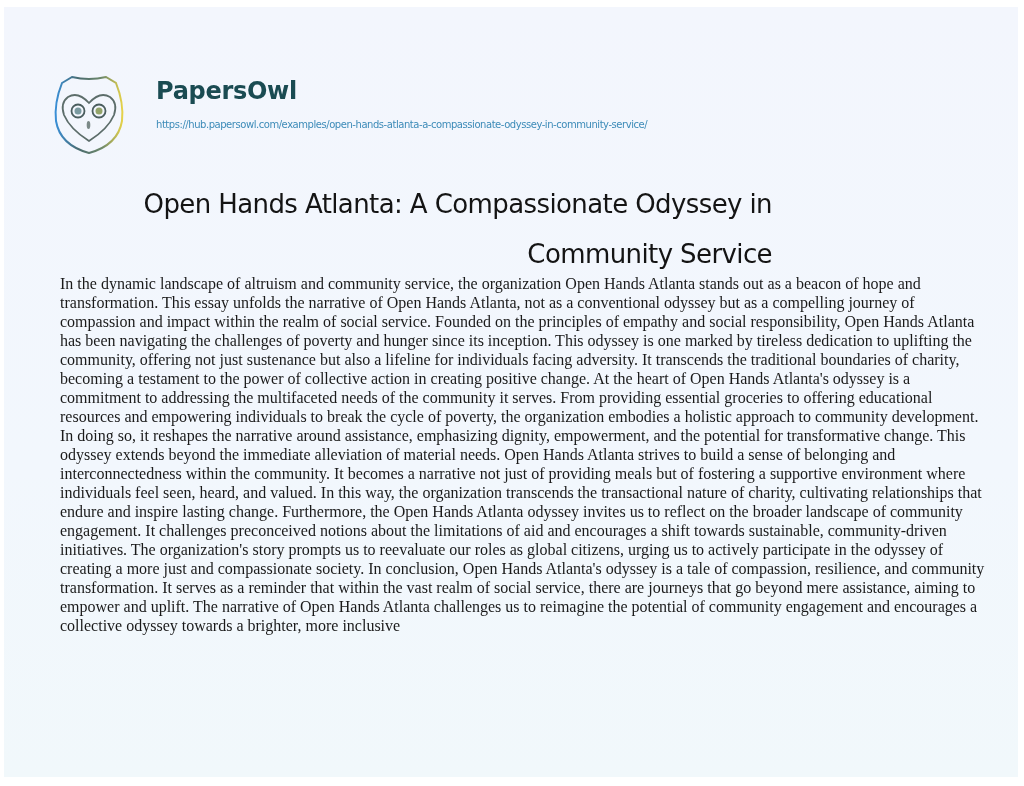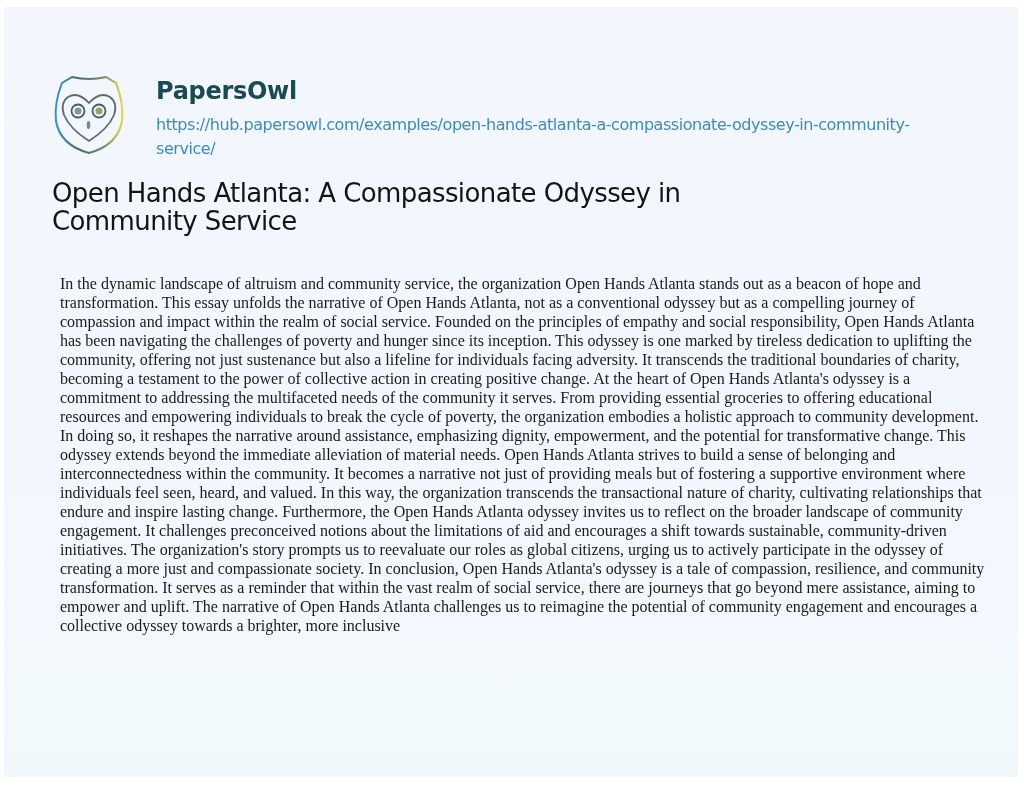--- a/index.html
+++ b/index.html
@@ -45,39 +45,40 @@
       color: #1a4b52;
       letter-spacing: -0.3px;
       line-height: 36px;
     }
     .url {
       position: absolute;
       left: 104px;
       top: 42px;
       width: 760px;
       font-family: "DejaVu Sans", sans-serif;
-      font-size: 16px;
+      font-size: 10px;
       line-height: 24px;
       color: #3c8bb8;
       letter-spacing: -0.45px;
       word-break: break-all;
       text-decoration: none;
     }
     .title {
       position: absolute;
       left: 48px;
       top: 172px;
       width: 720px;
       margin: 0;
       font-family: "DejaVu Sans", sans-serif;
       font-weight: normal;
       font-size: 26px;
-      line-height: 28px;
+      line-height: 50px;
       color: #141414;
       letter-spacing: -0.6px;
+      text-align: right;
     }
     .body-text {
       position: absolute;
       left: 48px;
       top: 259px;
       width: 932px;
       margin: 8px;
       font-family: "Liberation Serif", serif;
       font-size: 16px;
       line-height: 19px;

